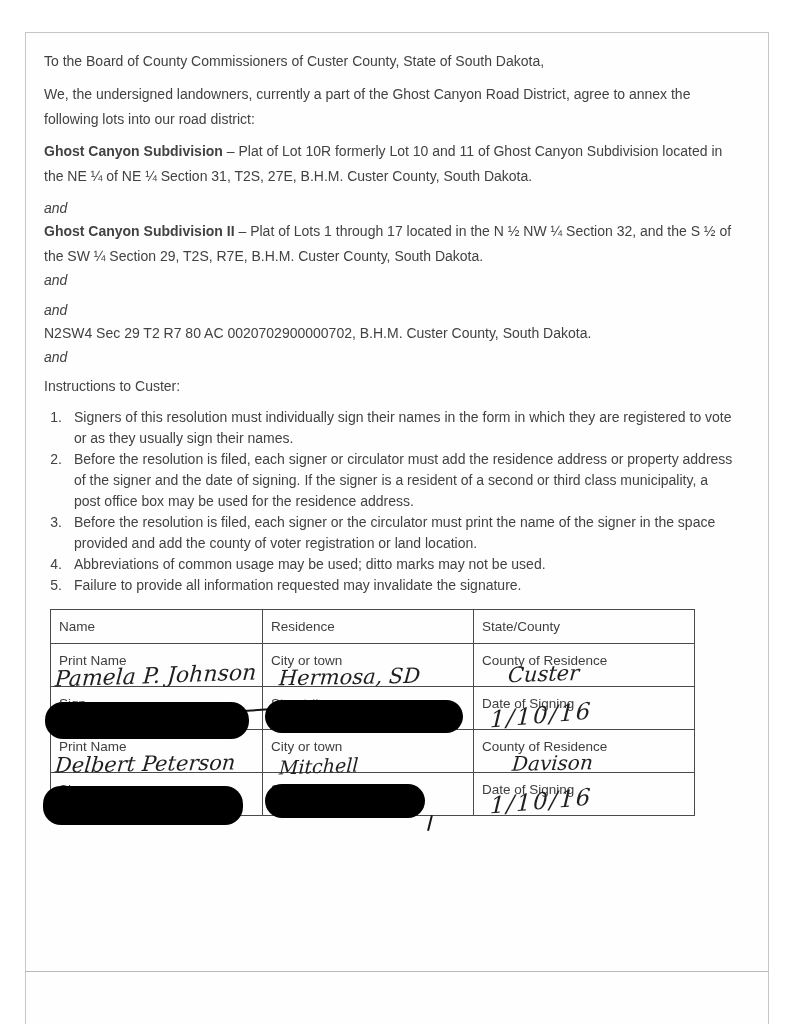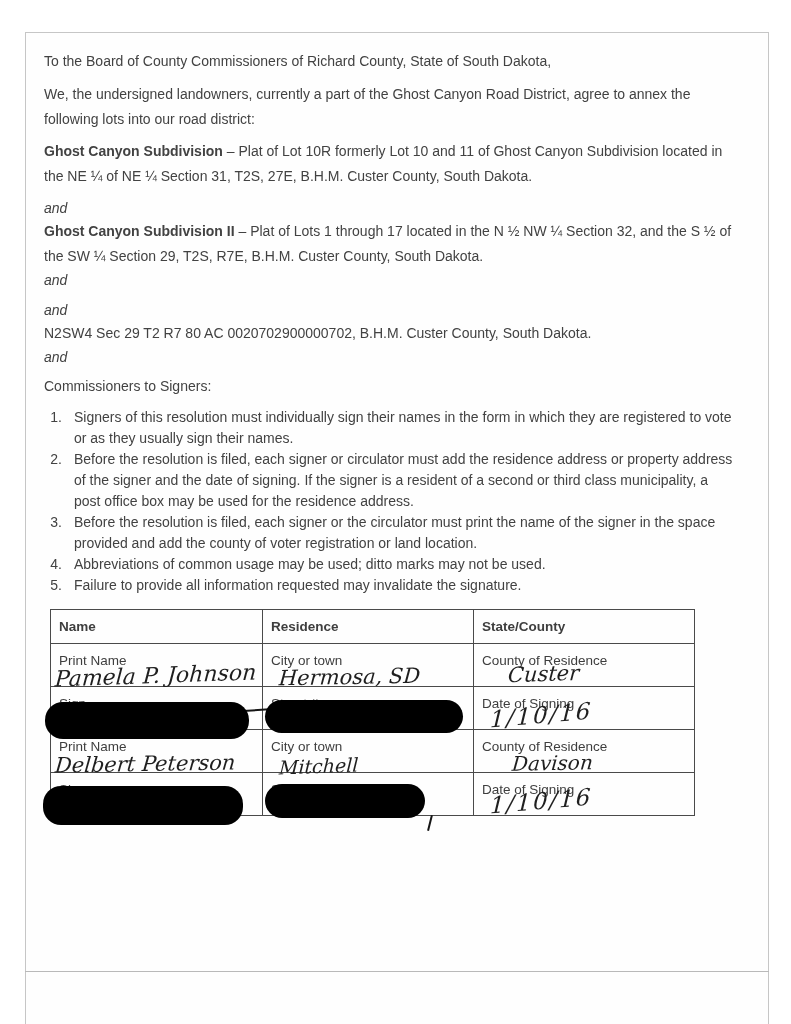--- a/index.html
+++ b/index.html
@@ -32,21 +32,21 @@
   
   table.sigtable{
     border-collapse:collapse;table-layout:fixed;
     margin:13px 0 0 6px;width:644px;
   }
   table.sigtable td, table.sigtable th{
     border:1.5px solid #4a4a4a;vertical-align:top;text-align:left;
     padding:4px 4px 0 8px;font-size:13.5px;font-weight:normal;color:#3e3e3e;
     position:relative;box-sizing:border-box;
   }
-  tr.hdr td{height:34px;font-weight:bold;}
+  tr.hdr td{height:34px;}
   tr.row{height:43px;}
   .hw{
     position:absolute;z-index:3;white-space:nowrap;
     font-family:"DejaVu Serif", serif;font-style:italic;
     color:#1f1f1f;
   }
   .hw-name{left:4px;top:19px;font-size:22px;transform:rotate(-2deg) skewX(-6deg);}
   .hw-city{left:16px;top:21px;font-size:21px;transform:rotate(-1deg) skewX(-5deg);}
   .hw-county{left:34px;top:18px;font-size:21px;transform:rotate(-2deg) skewX(-6deg);}
   .hw-name2{left:4px;top:22px;font-size:21px;transform:rotate(-1deg) skewX(-6deg);}
@@ -66,41 +66,41 @@
     background:#b9b9b9;
   }
 </style>
 </head>
 <body>
 
 <div class="page">
   <div class="content">
 
 
-    <p class="para">To the Board of County Commissioners of Richard County, State of South Dakota,</p>
+    <p class="para">To the Board of County Commissioners of Custer County, State of South Dakota,</p>
 
     <p class="para mt8">We, the undersigned landowners, currently a part of the Ghost Canyon Road District, agree to annex the following lots into our road district:</p>
 
     <p class="para mt7"><span class="b">Ghost Canyon Subdivision</span><span> – Plat of Lot 10R formerly Lot 10 and 11 of Ghost Canyon Subdivision located in the NE ¼ of NE ¼ Section 31, T2S, 27E, B.H.M. Custer County, South Dakota.</span></p>
 
     <p class="and and-sp">and</p>
 
     <p class="para"><span class="b">Ghost Canyon Subdivision II</span><span> – Plat of Lots 1 through 17 located in the N ½ NW ¼ Section 32, and the S ½ of the SW ¼ Section 29, T2S, R7E, B.H.M. Custer County, South Dakota.</span></p>
 
     <p class="and">and</p>
 
 
     <p class="and and-sp">and</p>
 
     <p class="para">N2SW4 Sec 29 T2 R7 80 AC 0020702900000702, B.H.M. Custer County, South Dakota.</p>
 
     <p class="and mt6">and</p>
 
 
-    <p class="para mt6">Commissioners to Signers:</p>
+    <p class="para mt6">Instructions to Custer:</p>
 
     <div class="list">
       <div class="li">
         <span class="num">1.</span>
         <span class="li-text">Signers of this resolution must individually sign their names in the form in which they are registered to vote or as they usually sign their names.</span>
       </div>
       <div class="li">
         <span class="num">2.</span>
         <span class="li-text">Before the resolution is filed, each signer or circulator must add the residence address or property address of the signer and the date of signing.  If the signer is a resident of a second or third class municipality, a post office box may be used for the residence address.</span>
       </div>

